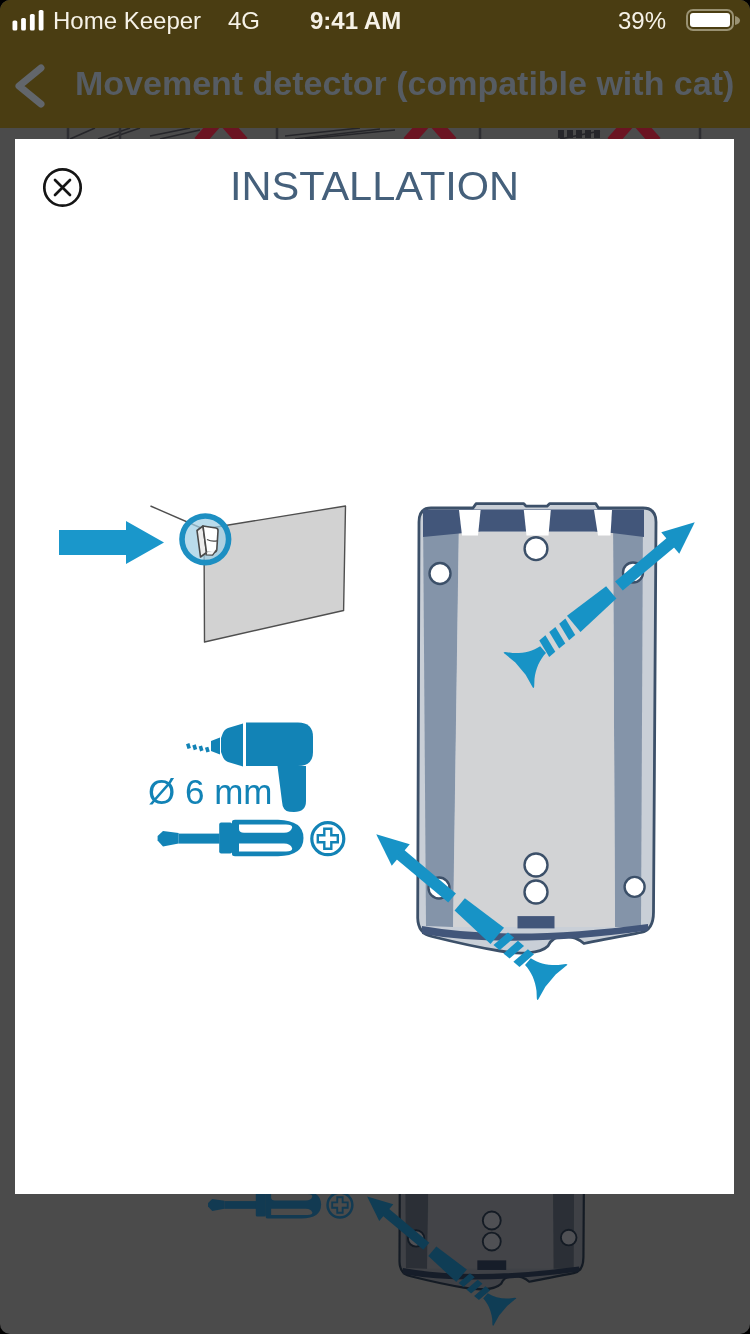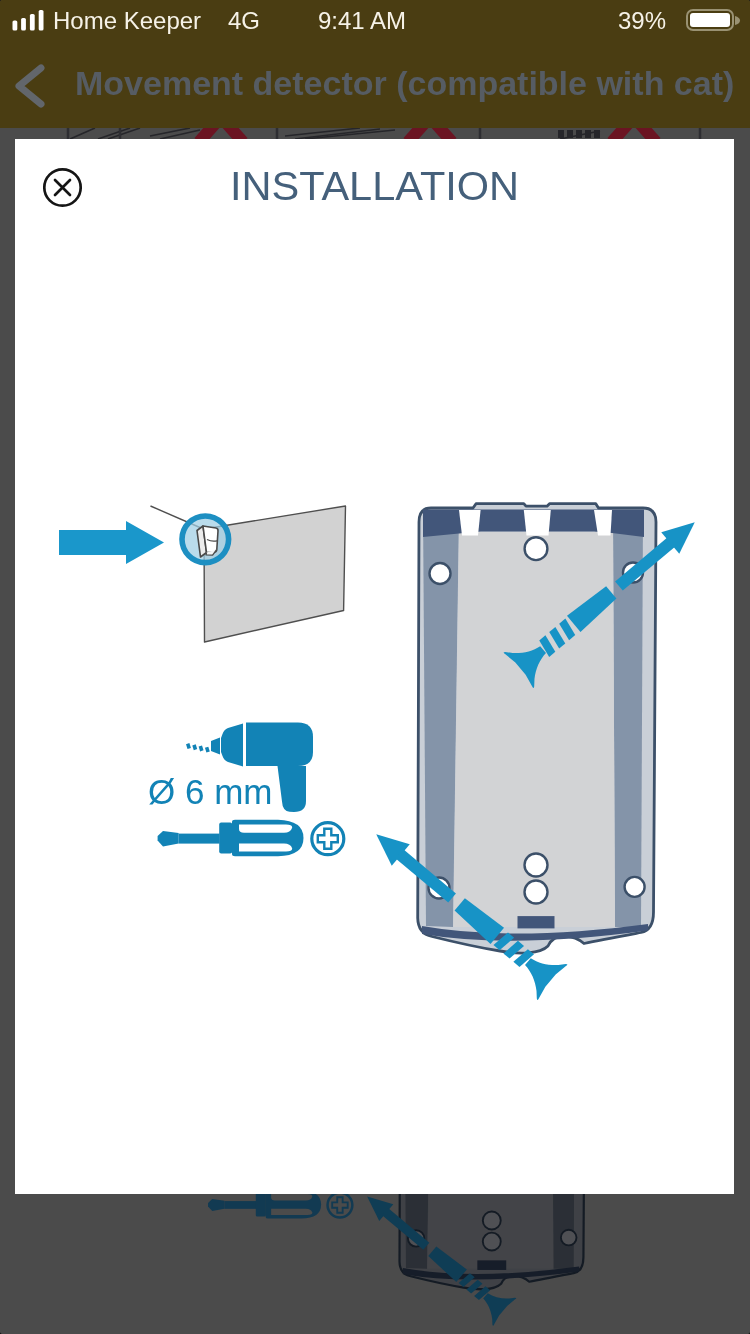--- a/index.html
+++ b/index.html
@@ -1,18 +1,18 @@
 <!DOCTYPE html>
 <html><head>
 <meta charset="utf-8">
 <style>
   html,body{margin:0;padding:0;background:#000;}
   *{box-sizing:border-box;}
   #screen{position:relative;width:750px;height:1334px;background:#4b4b4b;
-    border-radius:2px;overflow:hidden;font-family:"Liberation Sans",sans-serif;}
+    border-radius:10px;overflow:hidden;font-family:"Liberation Sans",sans-serif;}
   #statusbar{position:absolute;left:0;top:0;width:750px;height:40px;background:#4a3d12;}
   #navbar{position:absolute;left:0;top:40px;width:750px;height:88px;background:#4a3d12;}
   .st{position:absolute;color:#f6f2e7;font-size:24px;top:7px;white-space:nowrap;}
   #navtitle{position:absolute;left:75px;top:24px;font-size:34px;font-weight:bold;
     color:#565c63;white-space:nowrap;}
   #topstrip{position:absolute;left:0;top:128px;width:750px;height:12px;}
   #modal{position:absolute;left:15px;top:139px;width:719px;height:1055px;background:#ffffff;}
   #instTitle{position:absolute;left:0;top:23px;width:719px;text-align:center;
     font-size:41.5px;color:#45607b;letter-spacing:0;}
   .abs{position:absolute;}
@@ -22,21 +22,21 @@
 <div id="screen">
   <div id="statusbar">
     <svg class="abs" style="left:12px;top:10px" width="34" height="21" viewBox="0 0 34 21">
       <rect x="0.5" y="10.5" width="4.8" height="10" rx="1.6" fill="#fff"></rect>
       <rect x="9.1" y="7.9" width="4.8" height="12.6" rx="1.6" fill="#fff"></rect>
       <rect x="17.9" y="4" width="4.8" height="16.5" rx="1.6" fill="#fff"></rect>
       <rect x="26.7" y="0" width="4.8" height="20.5" rx="1.6" fill="#fff"></rect>
     </svg>
     <span class="st" style="left:53px">Home Keeper</span>
     <span class="st" style="left:228px">4G</span>
-    <span class="st" style="left:318px;font-weight:normal">9:41 AM</span>
+    <span class="st" style="left:310px;font-weight:bold">9:41 AM</span>
     <span class="st" style="left:618px">39%</span>
     <div class="abs" style="left:686px;top:9px;width:48px;height:22px;border:2.5px solid #9a9273;border-radius:7px;">
       <div style="position:absolute;left:1.5px;top:1.5px;width:40px;height:14px;background:#fff;border-radius:3px;"></div>
     </div>
     <svg class="abs" style="left:735px;top:16px" width="6" height="9" viewBox="0 0 6 9">
       <path d="M0,0 Q5,1.5 5,4.5 Q5,7.5 0,9 Z" fill="#9a9273"></path>
     </svg>
   </div>
   <div id="navbar">
     <svg class="abs" style="left:13px;top:24px" width="34" height="44" viewBox="0 0 34 44">

